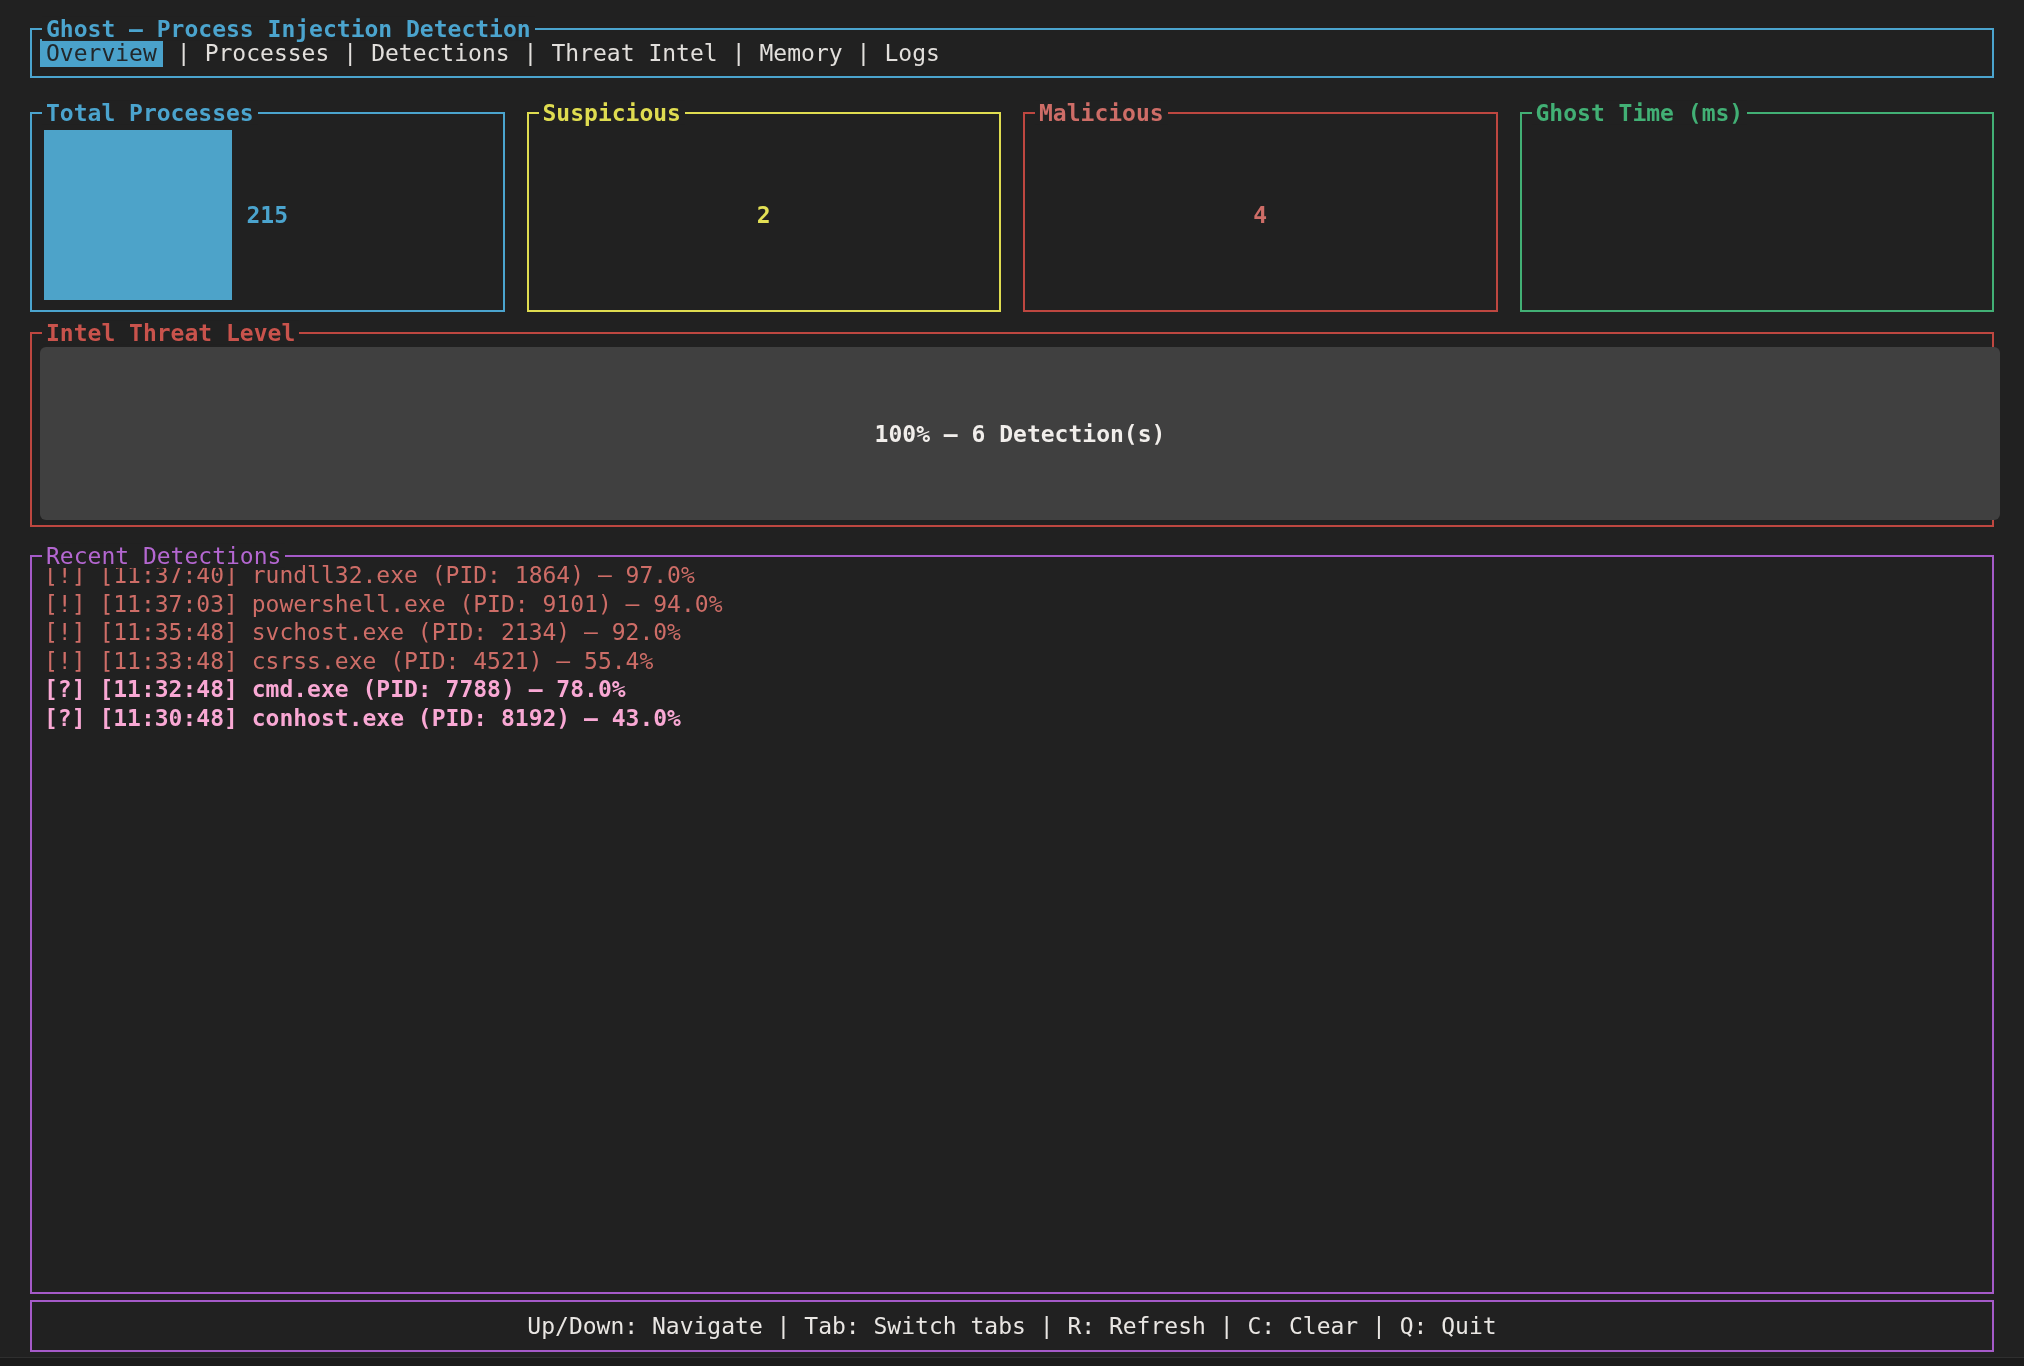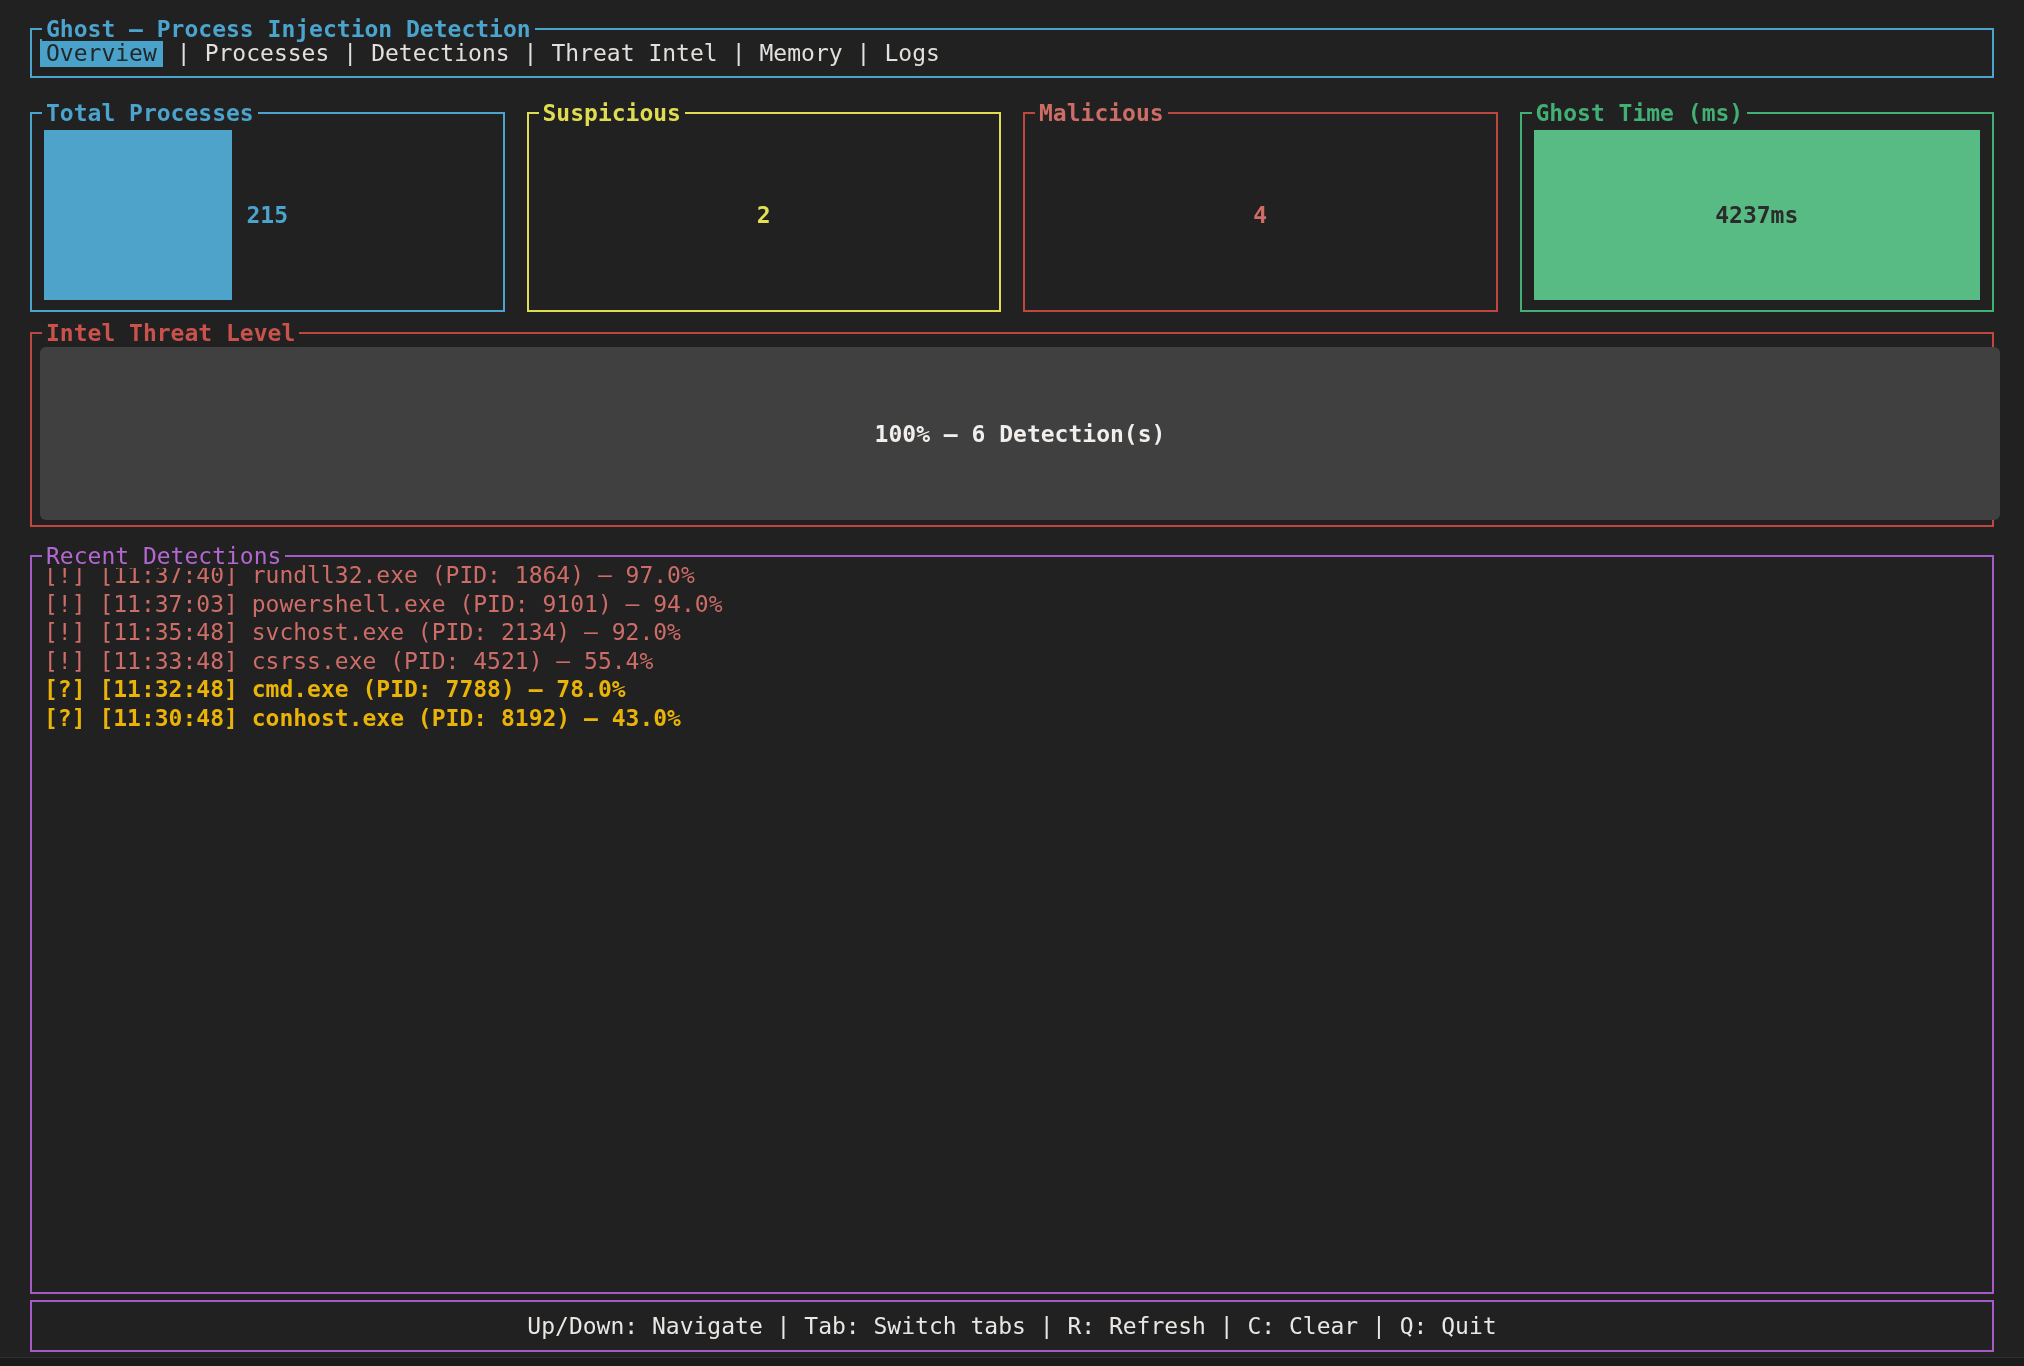--- a/index.html
+++ b/index.html
@@ -52,21 +52,21 @@
     position:absolute; left:8px; right:8px; top:13px; bottom:5px;
     display:flex; align-items:center; justify-content:center;
   }
   .threat-label { color:#F1EEEB; font-weight:bold; }
 
   
   .det-box { margin-top:28px; height:739px; }
   .det-list { padding:4px 0 0 12px; }
   .det-row { line-height:28.5px; white-space:pre; }
   .sev-malicious  { color:#CE6D67; }
-  .sev-suspicious { color:#eab308; font-weight:bold; }
+  .sev-suspicious { color:#f9a8d4; font-weight:bold; }
 
   
   .status-box { margin-top:6px; height:52px; display:flex; align-items:center; justify-content:center; }
   .status-text { color:#E9E6E3; }
 
   
   .bottom-strip {
     position:absolute; left:0; right:0; bottom:0; height:9px;
     background:#1b1b1b; border-top:1px solid #2f2f2f;
   }
@@ -114,24 +114,20 @@
     <div class="tui-box stat red">
       <span class="box-title">Malicious</span>
       <div class="gauge">
         <div class="gauge-fill" style="width: 0%; background-color: rgb(194, 69, 63);"></div>
         <span class="gauge-value">4</span>
       </div>
     </div>
 
     <div class="tui-box stat green">
       <span class="box-title">Ghost Time (ms)</span>
-      <div class="gauge">
-        <div class="gauge-fill" style="width: 100%; background-color: rgb(88, 187, 131);"></div>
-        <span class="gauge-value">4237ms</span>
-      </div>
     </div>
 
   </div>
 
   <div class="tui-box threat-box redb">
     <span class="box-title">Intel Threat Level</span>
     <div class="threat-fill" style="left: 8px; width: 100%; background-color: #404040; border-radius: 6px;">
       <span class="threat-label">100% — 6 Detection(s)</span>
     </div>
   </div>

